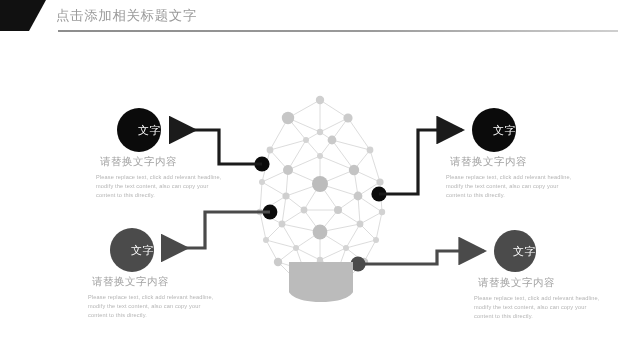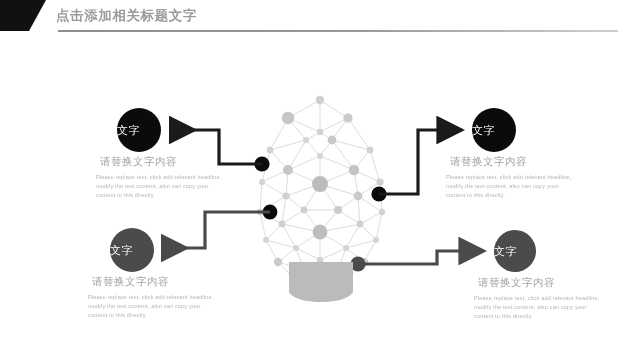--- a/index.html
+++ b/index.html
@@ -10,21 +10,21 @@
     width: 635px; height: 361px;
     position: relative; overflow: hidden;
     font-family: "Liberation Sans", "DejaVu Sans", sans-serif;
   }
   .slide {
     position: absolute; inset: 0;
     background: #ffffff;
   }
 
   
-  .header { position: absolute; left: 0; top: 0; width: 539px; height: 46px; font-weight: bold; }
+  .header { position: absolute; left: 0; top: 0; width: 539px; height: 46px; }
   .header-tab {
     position: absolute; left: 0; top: 0;
     width: 46px; height: 31px;
     background: #111111;
     clip-path: polygon(0 0, 46px 0, 29px 31px, 0 31px);
   }
   .header-title {
     position: absolute; left: 56px; top: 7px;
     font-size: 13.5px; letter-spacing: 0.6px;
     color: #9b9b9b; white-space: nowrap;
@@ -39,21 +39,21 @@
   .bulb { position: absolute; left: 248px; top: 92px; width: 146px; height: 210px; }
   .bulb svg { display: block; }
 
   
   .connectors { position: absolute; left: 0; top: 0; width: 635px; height: 361px; pointer-events: none; }
 
   
   .badge {
     position: absolute;
     border-radius: 50%;
-    display: flex; align-items: center; justify-content: flex-start;
+    display: flex; align-items: center; justify-content: flex-end;
     color: #ffffff; font-size: 11px; letter-spacing: 0.5px; font-family: Liberation Mono, monospace;
   }
   .badge-tl { left: 117px; top: 108px; width: 44px; height: 44px; background: #0b0b0b; }
   .badge-tr { left: 472px; top: 108px; width: 44px; height: 44px; background: #0b0b0b; }
   .badge-bl { left: 110px; top: 228px; width: 44px; height: 44px; background: #4b4b4b; }
   .badge-br { left: 494px; top: 230px; width: 42px; height: 42px; background: #4b4b4b; }
 
   
   .tblock { position: absolute; width: 126px; }
   .tblock .t-head {

